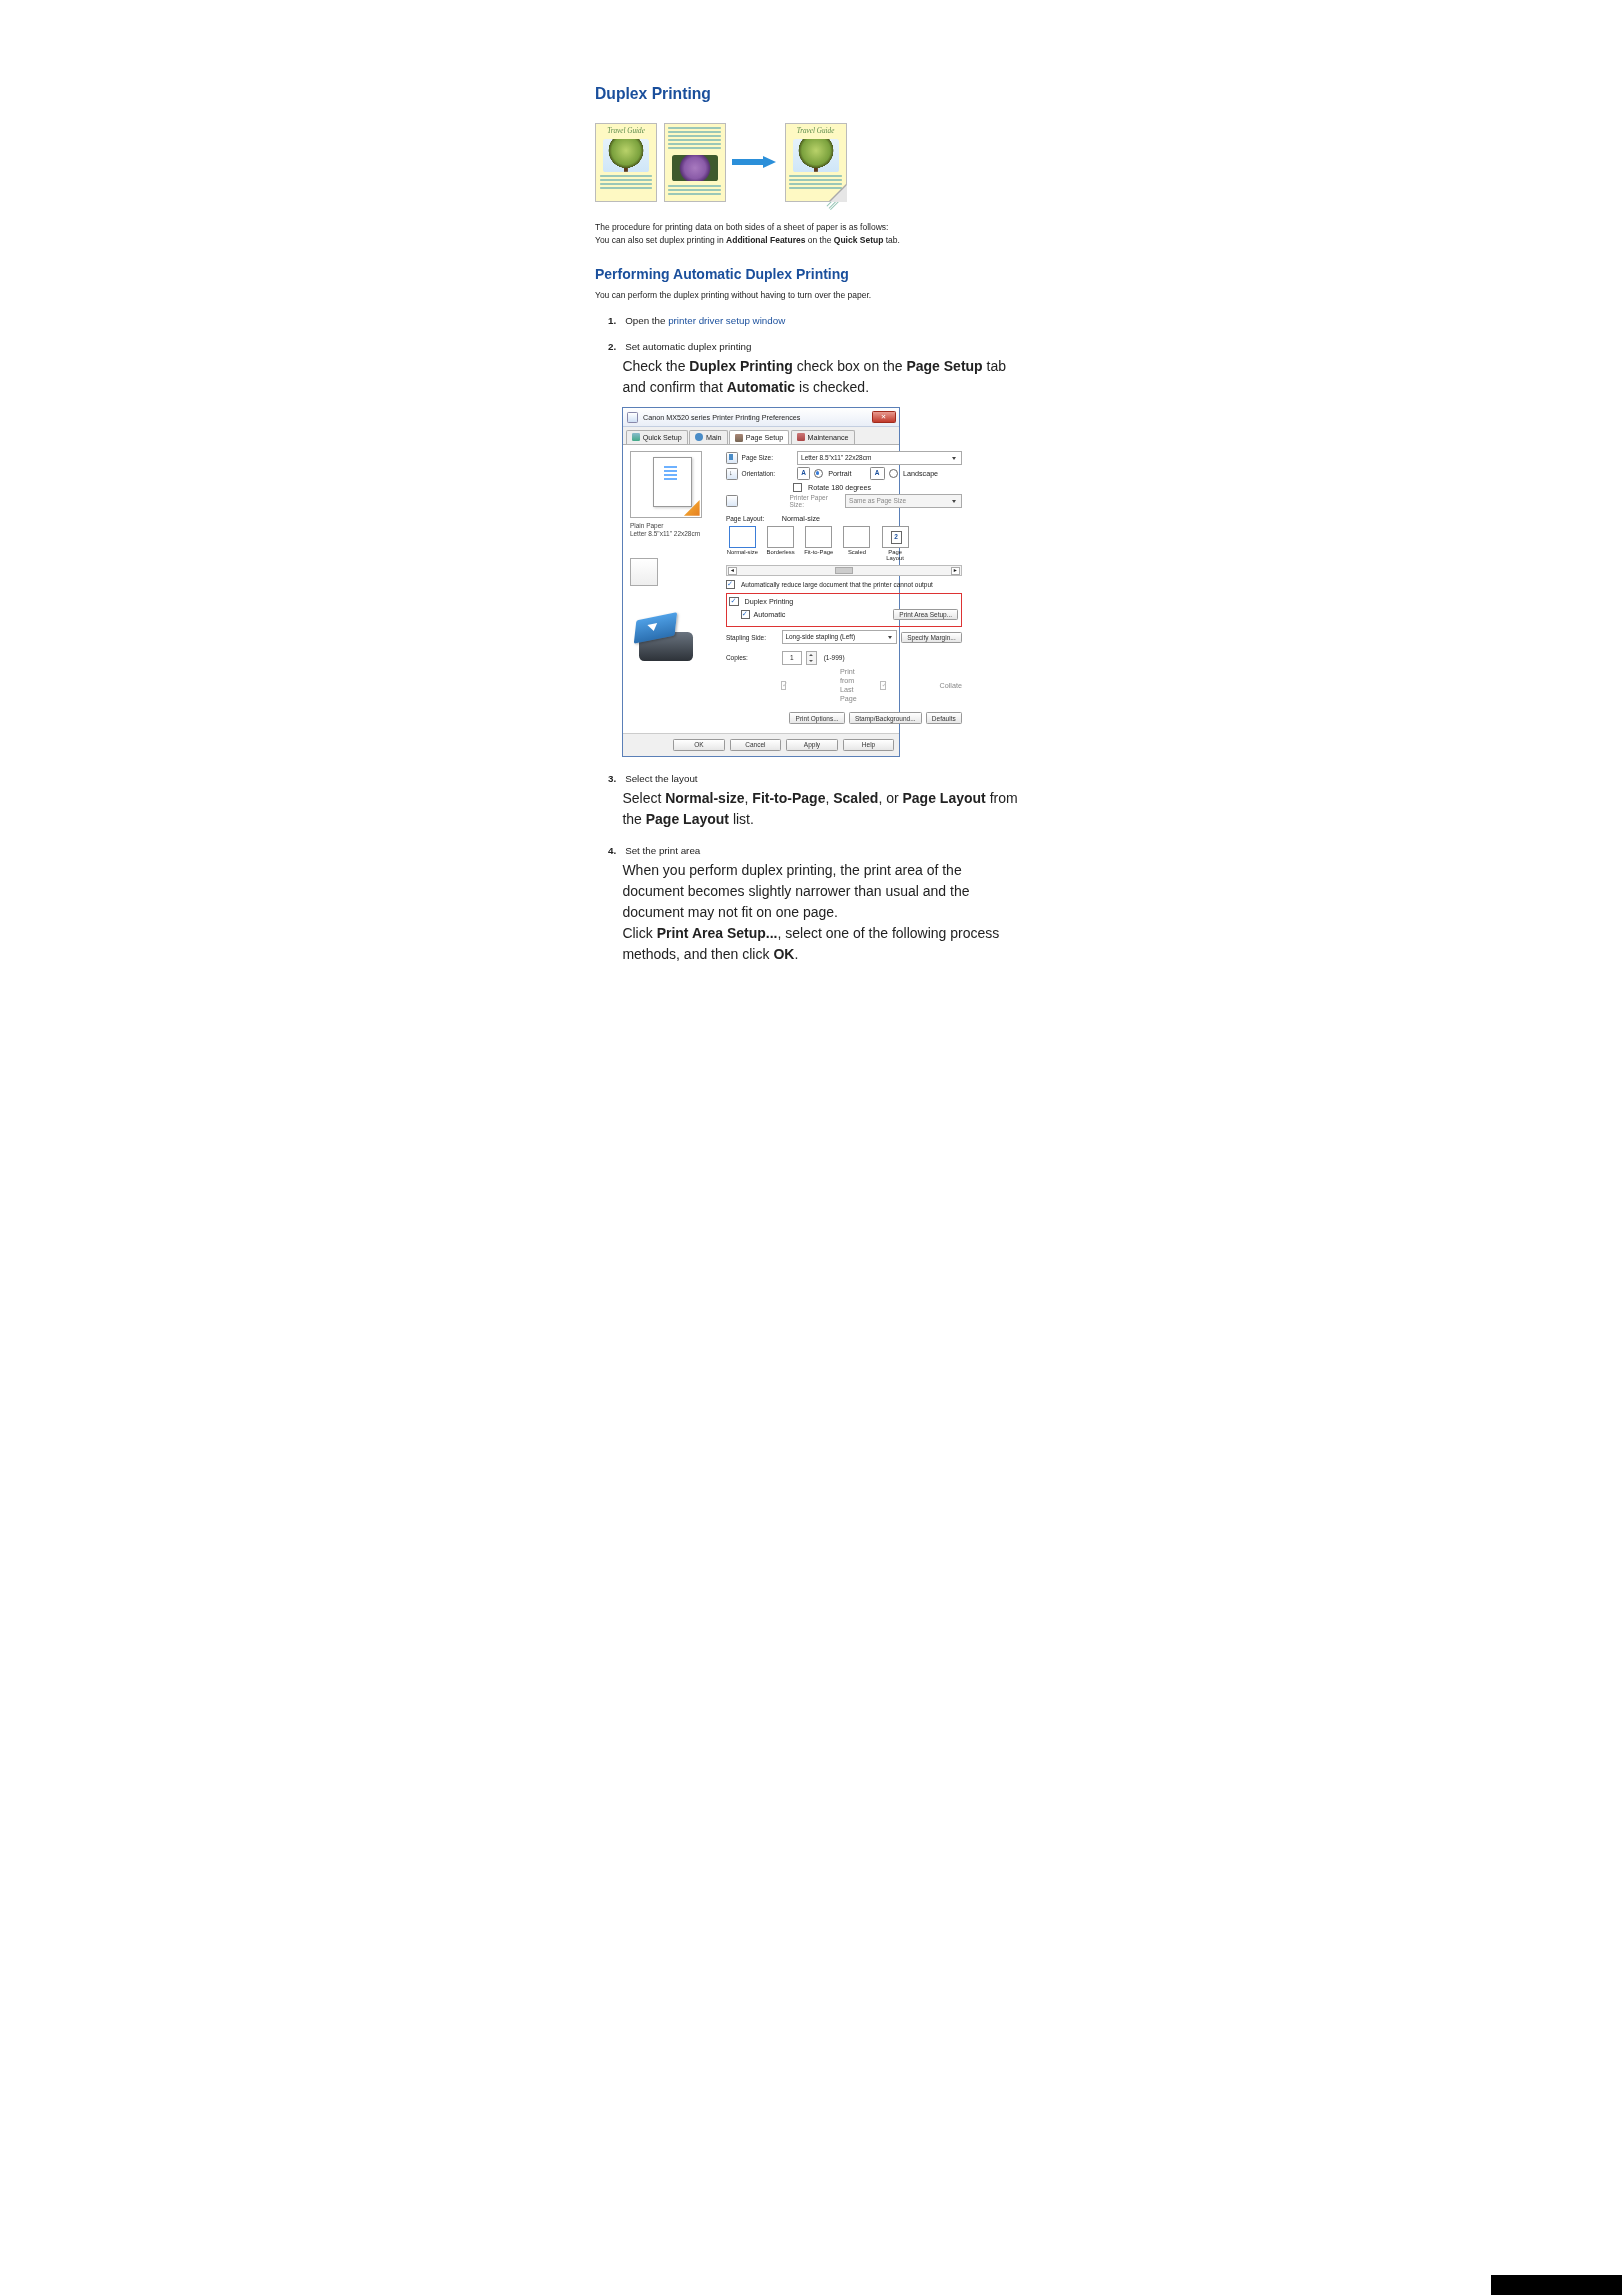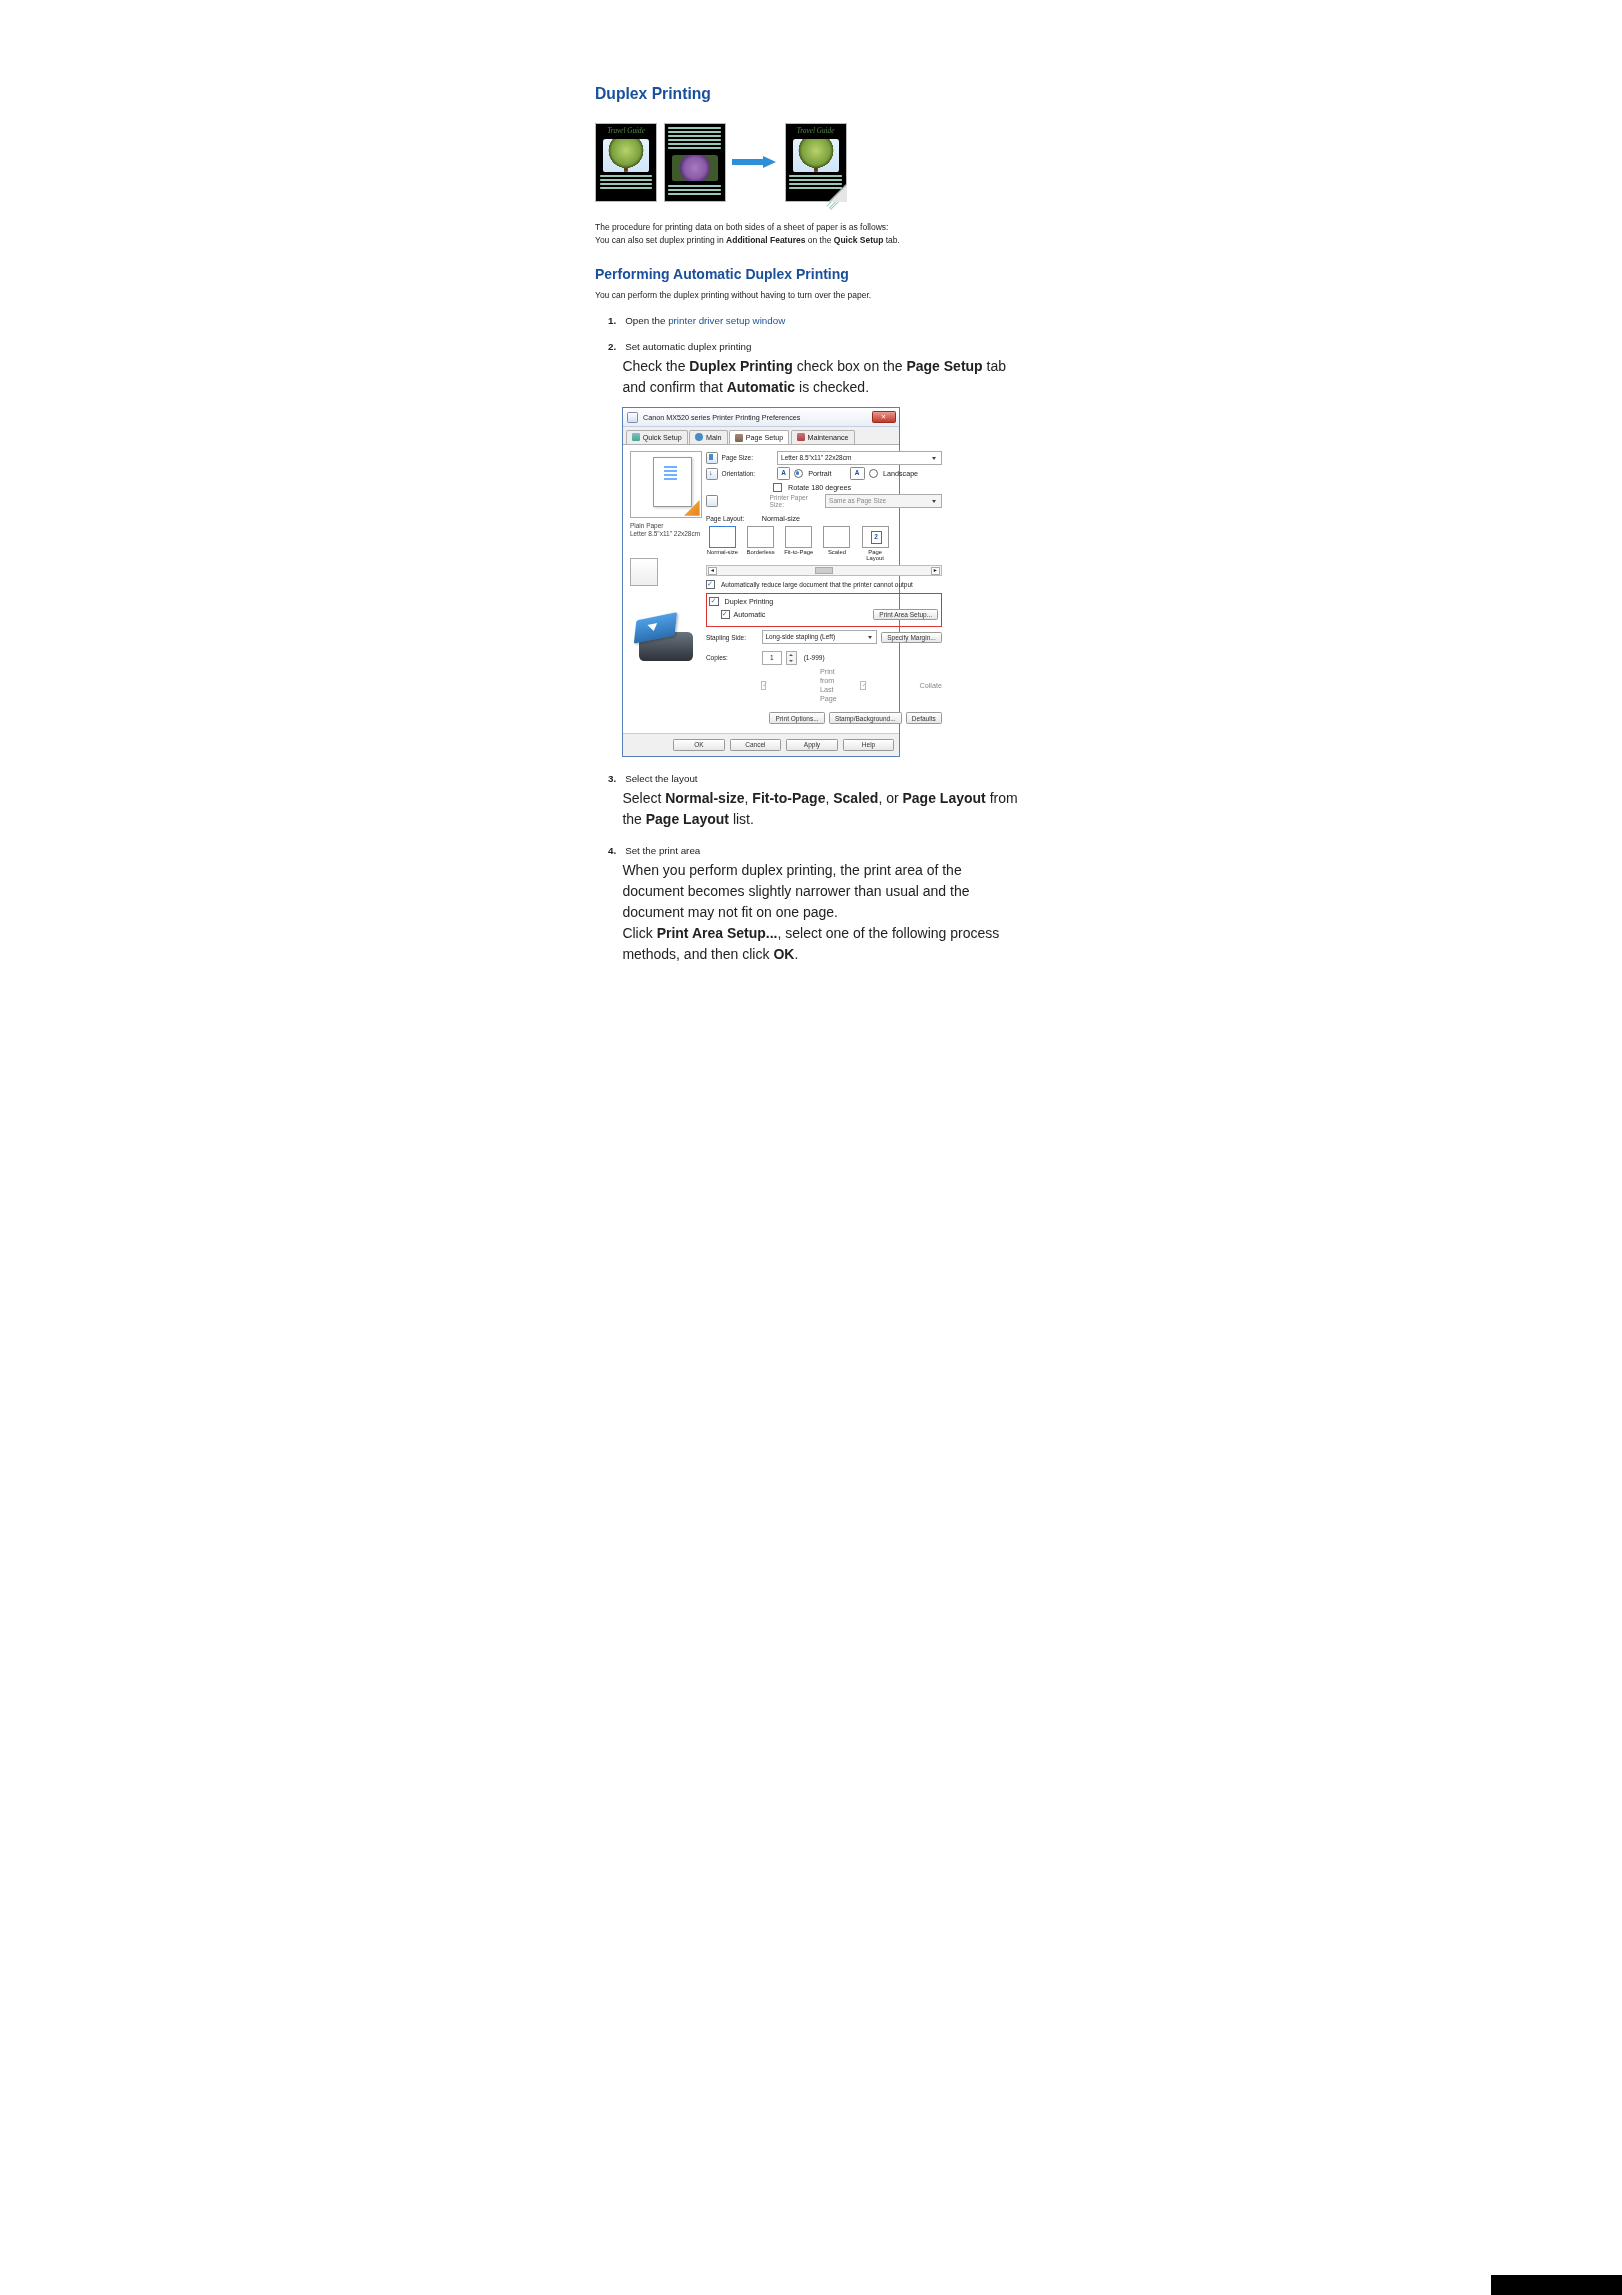--- a/index.html
+++ b/index.html
@@ -64,21 +64,21 @@
   .duplex-illus {
     display: flex;
     align-items: center;
     gap: 6.5px;
     margin: 6.5px 0 19.6px 0;
   }
   .card {
     border: 0.7px solid #bbb;
     width: 62px;
     height: 79px;
-    background: #000000;
+    background: #fef9c3;
     box-sizing: border-box;
     padding: 3.9px;
     display: flex;
     flex-direction: column;
     gap: 2px;
     position: relative;
   }
   .card .hdr {
     color: #5a8a4a;
     font-style: italic;
@@ -212,21 +212,21 @@
   .tabicon { width:7.9px;height:7.9px;border-radius:1.3px; }
   .tabicon.qs { background: linear-gradient(#8bc,#4a8); }
   .tabicon.mn { background: #4a8cc7; border-radius:50%; }
   .tabicon.ps { background: linear-gradient(#a87,#765); }
   .tabicon.mt { background: linear-gradient(#c77,#a44); }
   .dialog-body {
     background: #fff;
     border-top: 0.7px solid #b0b0b0;
     padding: 6.5px;
     display: flex;
-    gap: 4px;
+    gap: 24px;
   }
   .leftcol { width: 85px; }
   .preview {
     border: 0.7px solid #aaa;
     height: 65px;
     background: linear-gradient(#fff,#fff);
     position: relative;
     margin-bottom: 3.9px;
   }
   .preview .sheet {

